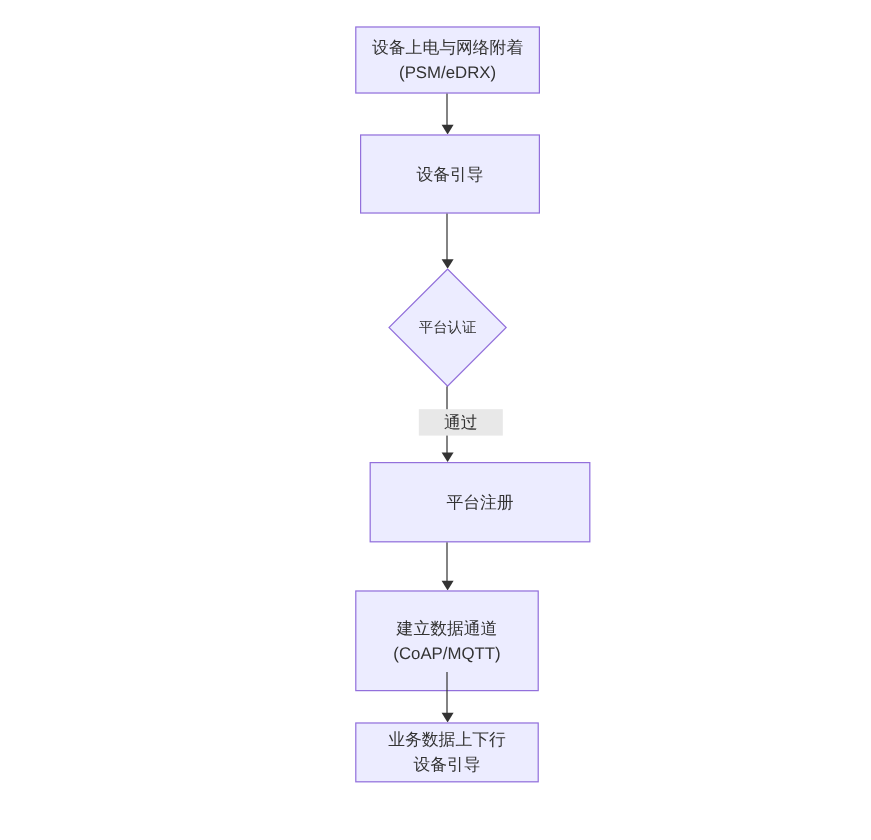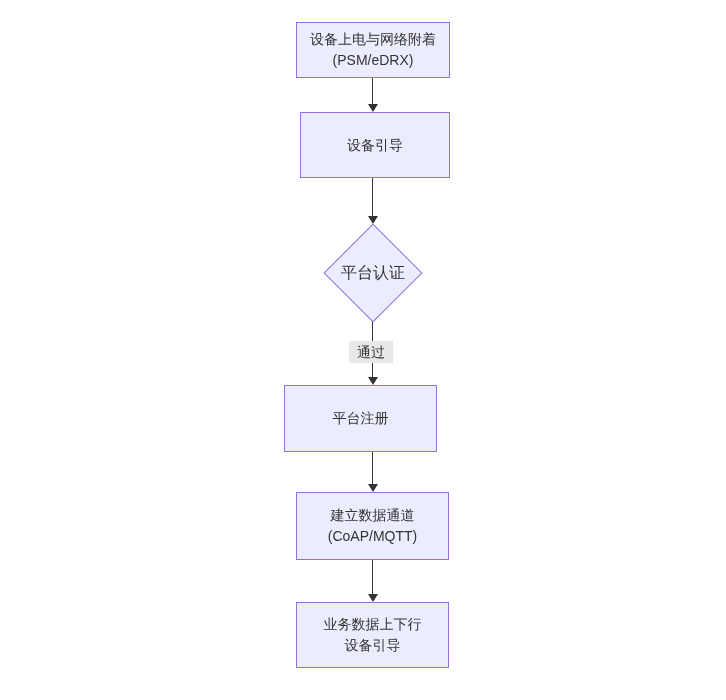--- a/index.html
+++ b/index.html
@@ -42,21 +42,21 @@
     background: var(--node-fill);
     border: 1px solid var(--node-border);
     transform: rotate(45deg);
   }
   .diamond-label {
     position: absolute;
     left: 323px;
     top: 262px;
     width: 100px;
     text-align: center;
-    font-size: 16px;
+    font-size: 12px;
     line-height: 22px;
   }
   .edge {
     position: absolute;
     left: 372px;
     width: 1px;
   }
   .edge .line {
     position: absolute;
     top: 0;
@@ -72,21 +72,21 @@
     width: 0;
     height: 0;
     border-left: 5px solid transparent;
     border-right: 5px solid transparent;
     border-top: 8px solid var(--edge-color);
   }
   .edge-label {
     position: absolute;
     left: 349px;
     top: 341px;
-    padding: 1px 8px;
+    padding: 1px 21px;
     background: var(--edge-label-bg);
     font-size: 14px;
     line-height: 20px;
     text-align: center;
   }
 </style>
 </head>
 <body>
 
 <div class="canvas">
@@ -112,37 +112,37 @@
 
   <div class="diamond"></div>
   <span class="diamond-label">平台认证</span>
 
   <div class="edge" style="top:322px; height:63px;">
     <span class="line"></span>
     <span class="head"></span>
   </div>
   <span class="edge-label">通过</span>
 
-  <div class="node" style="left:284px; top:385px; width:153px; height:67px;">
+  <div class="node" style="left:308px; top:385px; width:184px; height:67px;">
     <span>平台注册</span>
   </div>
 
   <div class="edge" style="top:452px; height:40px;">
     <span class="line"></span>
     <span class="head"></span>
   </div>
 
-  <div class="node" style="left:296px; top:492px; width:153px; height:68px;">
+  <div class="node" style="left:296px; top:492px; width:153px; height:84px;">
     <span>建立数据通道</span>
     <span>(CoAP/MQTT)</span>
   </div>
 
   <div class="edge" style="top:560px; height:42px;">
     <span class="line"></span>
     <span class="head"></span>
   </div>
 
-  <div class="node" style="left:296px; top:602px; width:153px; height:66px;">
+  <div class="node" style="left:296px; top:602px; width:153px; height:50px;">
     <span>业务数据上下行</span>
     <span>设备引导</span>
   </div>
 
 </div>
 
 </body></html>

